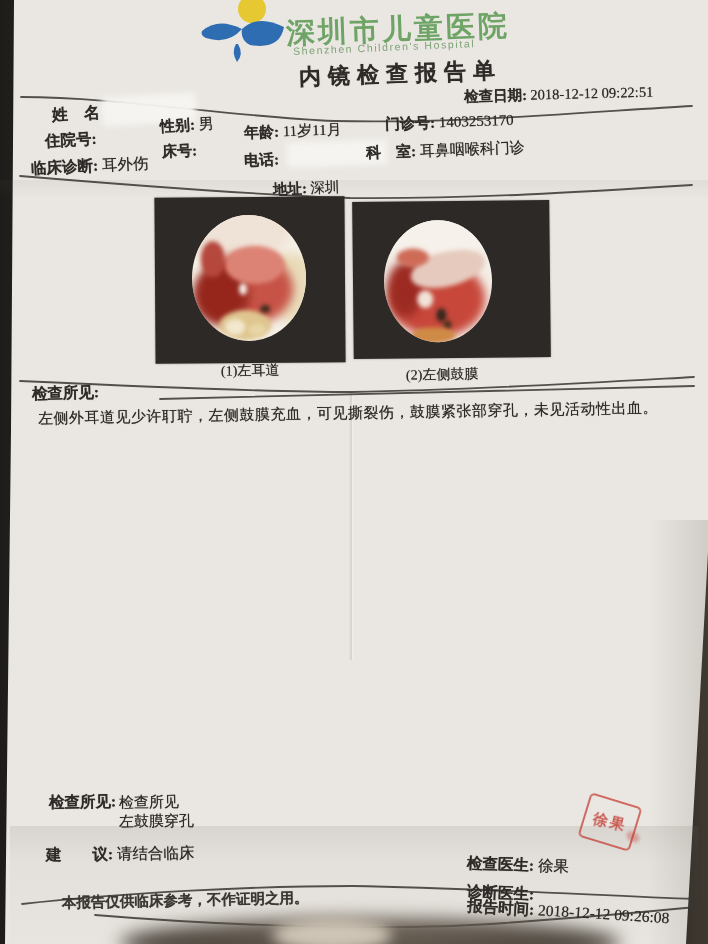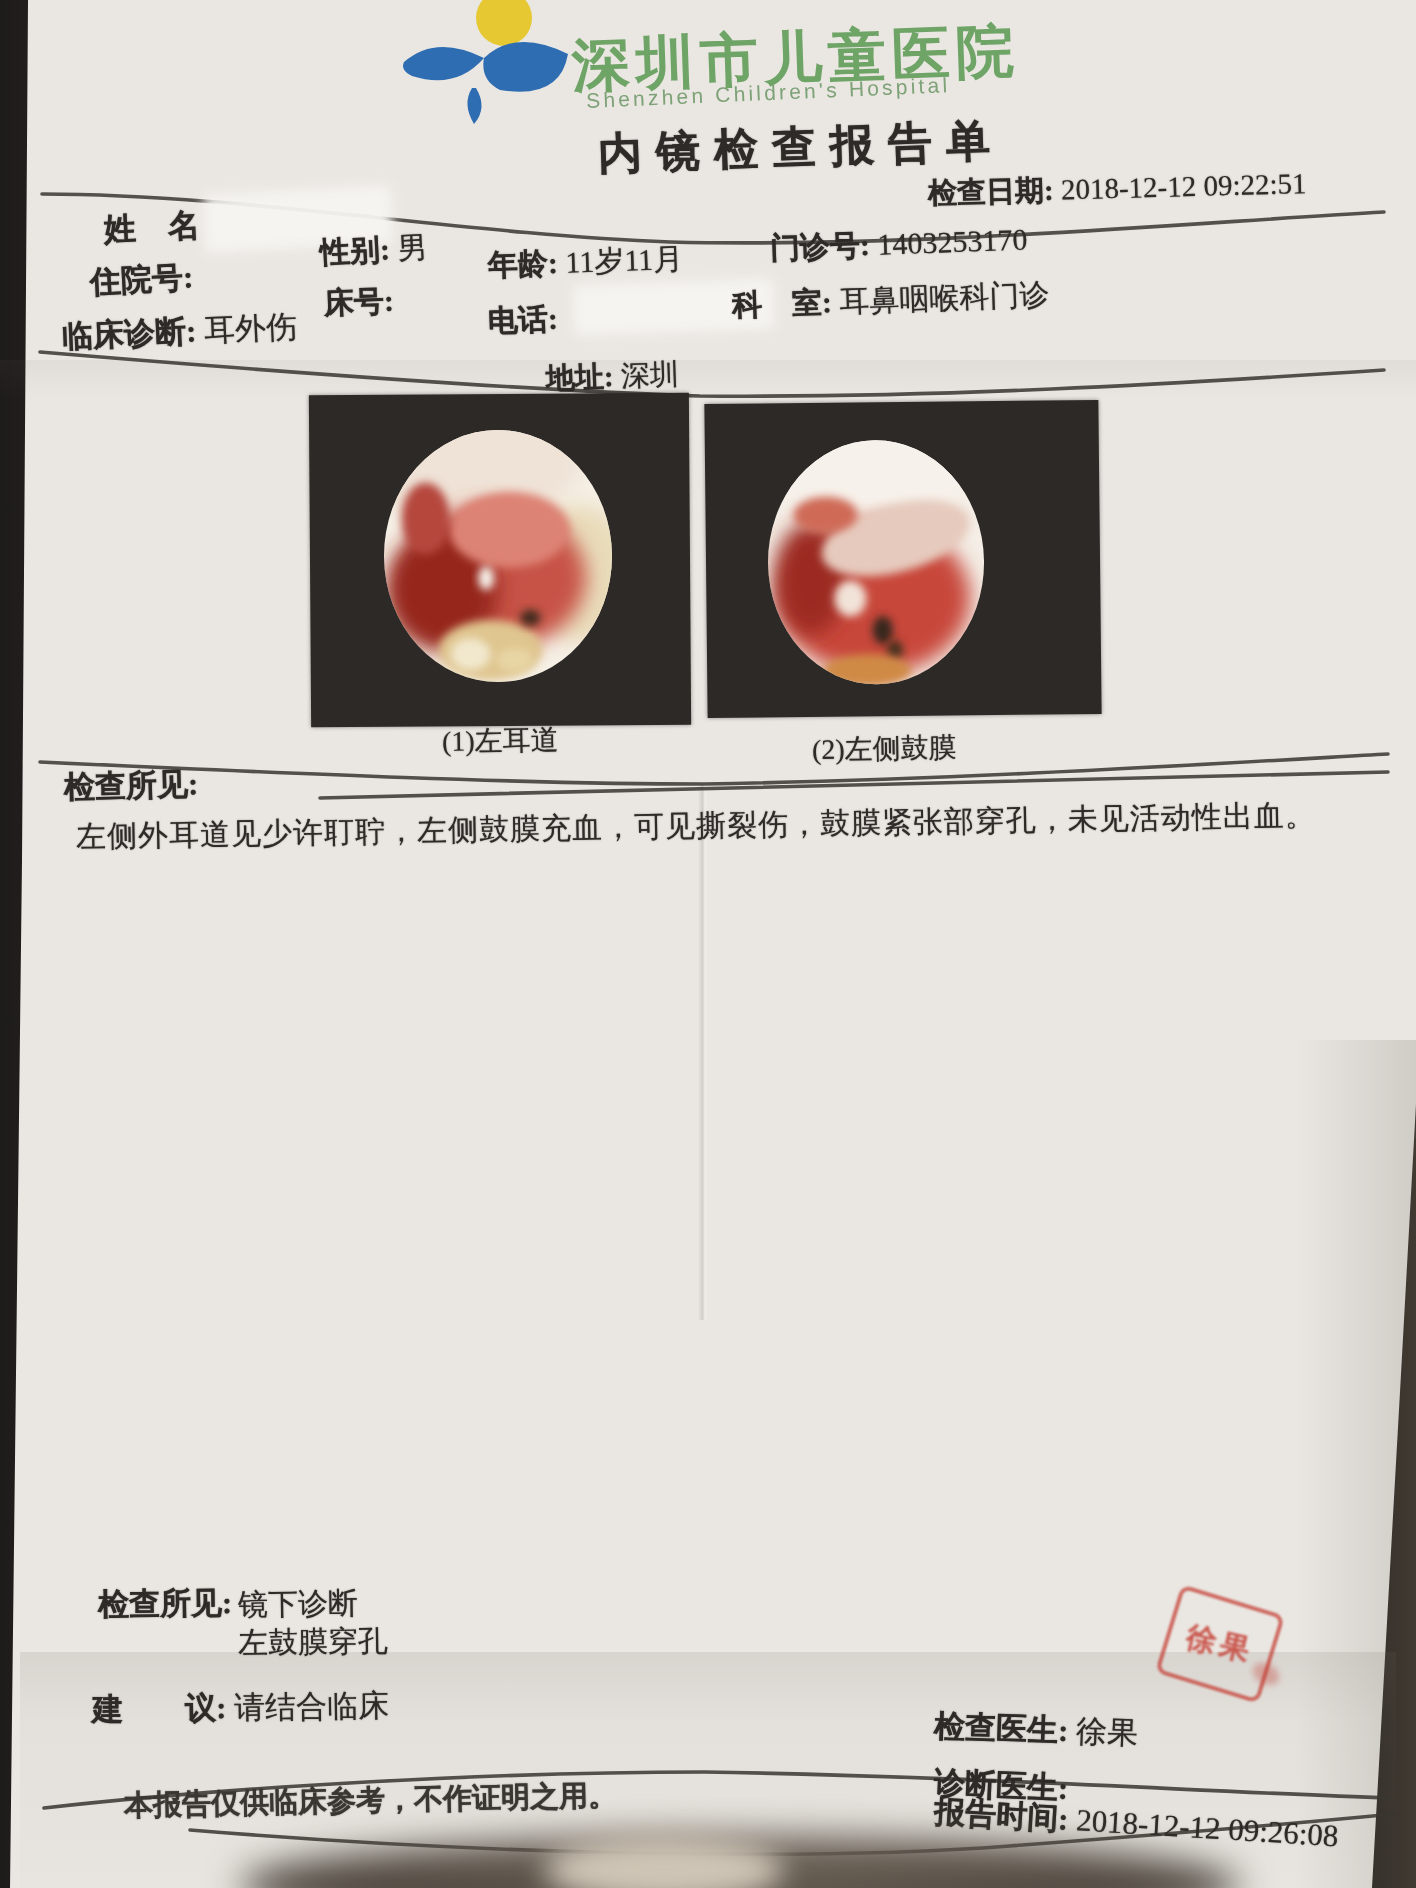--- a/index.html
+++ b/index.html
@@ -221,21 +221,21 @@
       </g>
     </svg>
   </div>
   <div class="txt cap1">(1)左耳道</div>
   <div class="txt cap2">(2)左侧鼓膜</div>
 
   <div class="txt sec-find-lbl">检查所见:</div>
   <div class="txt find-text">左侧外耳道见少许耵聍，左侧鼓膜充血，可见撕裂伤，鼓膜紧张部穿孔，未见活动性出血。</div>
 
   <div class="txt dx-lbl">检查所见:</div>
-  <div class="txt dx-1">镜下诊断</div>
+  <div class="txt dx-1">检查所见</div>
   <div class="txt dx-2">左鼓膜穿孔</div>
   <div class="txt sug">
     <span class="lbl">建　　议:</span>
     <span>请结合临床</span>
   </div>
 
   <div class="stamp">
     <span>徐果</span>
   </div>
   <div class="stamp-smudge"></div>

